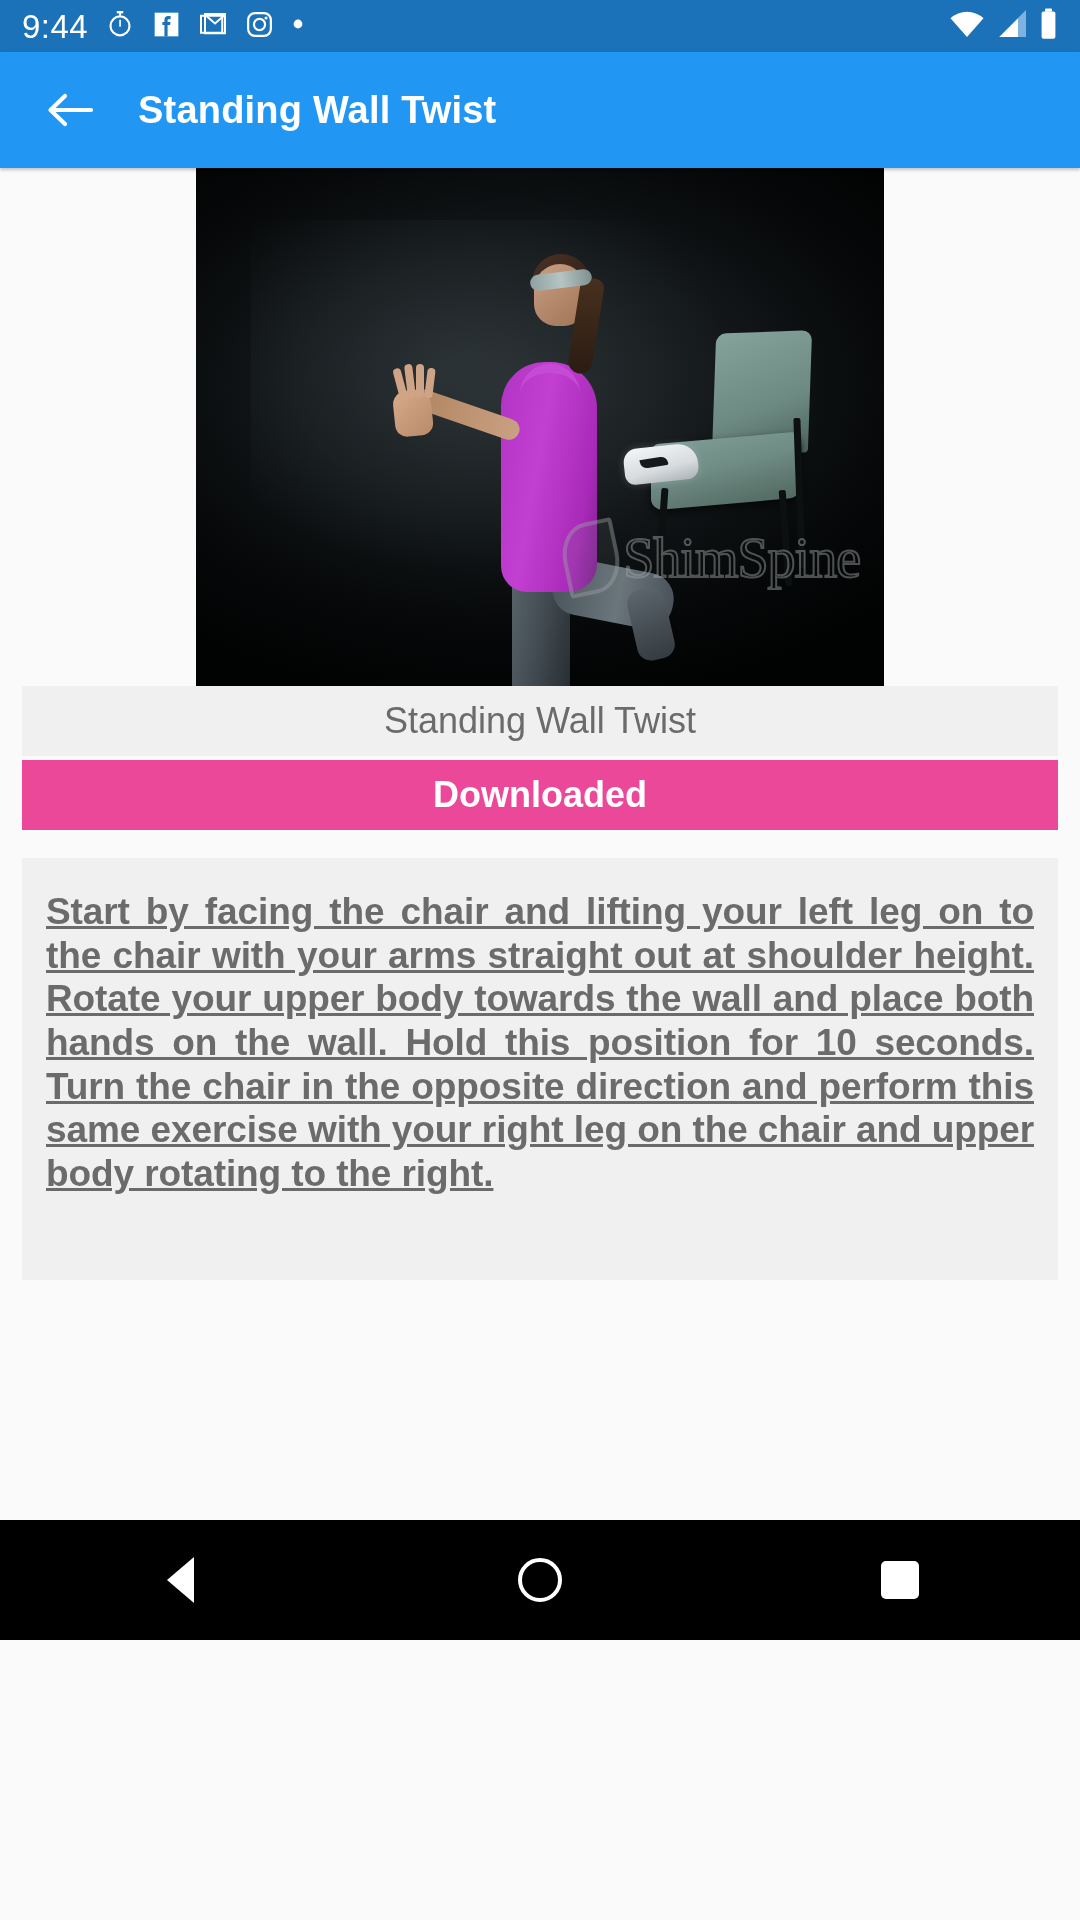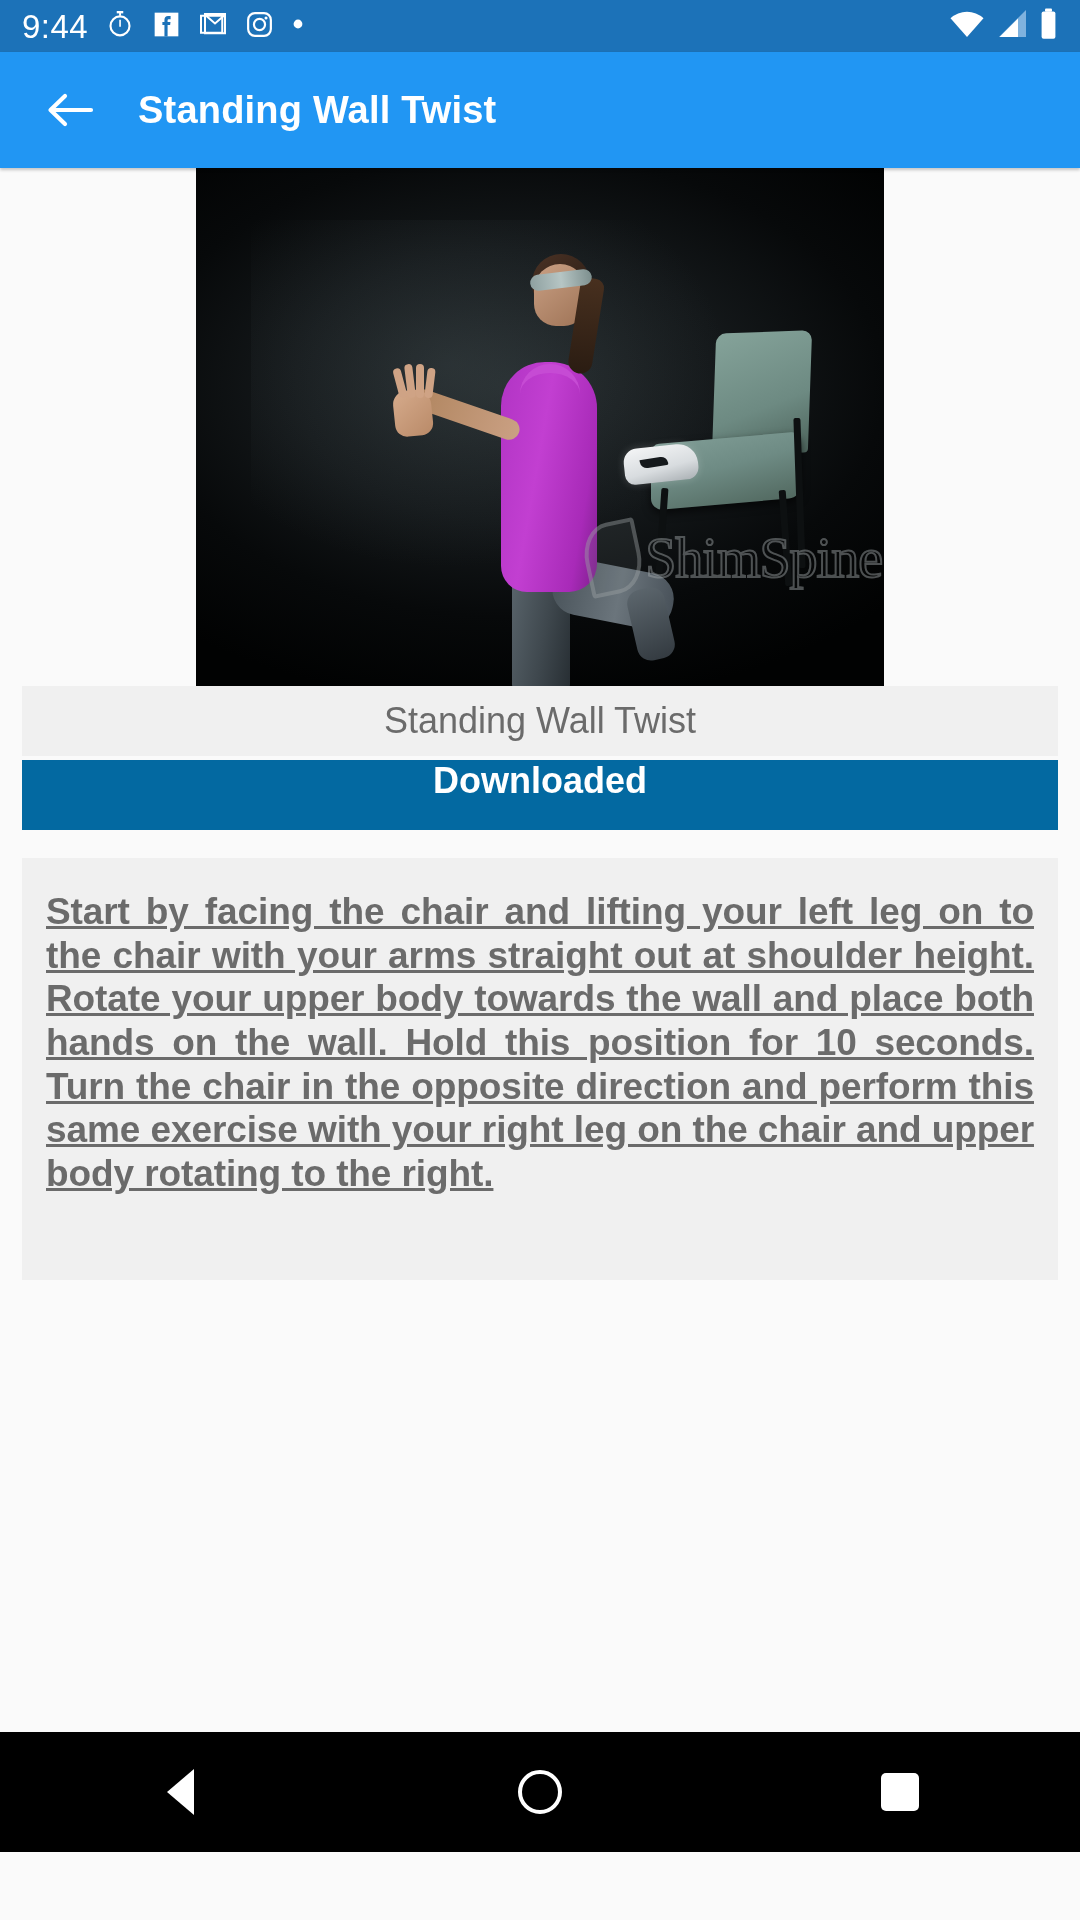--- a/index.html
+++ b/index.html
@@ -2,21 +2,21 @@
 <html><head>
 <meta charset="utf-8">
 <style>
   * { margin:0; padding:0; box-sizing:border-box; }
   html, body {
     width:1080px; height:1920px;
     background:#fafafa;
     font-family:"Liberation Sans", sans-serif;
     overflow:hidden;
   }
-  #app { position:relative; width:1080px; height:1852px; display:flex; flex-direction:column; }
+  #app { position:relative; width:1080px; height:1640px; display:flex; flex-direction:column; }
 
   
   .status-bar{
     height:52px; flex:0 0 52px;
     background:#1c72b8;
     display:flex; align-items:center;
     padding:0 22px;
     color:#ffffff;
   }
   .status-left{ display:flex; align-items:center; gap:17px; }
@@ -189,21 +189,21 @@
   }
   .swoosh{
     position:absolute; left:444px; top:290px;
     width:28px; height:9px;
     background:#15191c;
     border-radius:0 8px 2px 8px;
     transform:rotate(-9deg);
   }
   
   .watermark{
-    position:absolute; right:2px; bottom:92px;
+    position:absolute; right:24px; bottom:92px;
     display:flex; align-items:center; gap:4px;
     opacity:.46;
     pointer-events:none;
   }
   .wm-leaf{
     width:56px; height:72px;
     border:4px solid #9aa0a2;
     border-radius:50% 6% 50% 6%;
     transform:rotate(-12deg);
     background:rgba(120,128,132,.30);
@@ -225,23 +225,23 @@
     display:flex; align-items:center; justify-content:center;
   }
   .caption-text{
     color:#6b6b6b;
     font-size:36px;
     font-weight:400;
   }
   
   .download-btn{
     margin:4px 22px 0 22px;
-    background:#0369a1;
+    background:#ec4899;
     height:70px;
-    display:flex; align-items:flex-start; justify-content:center;
+    display:flex; align-items:center; justify-content:center;
     cursor:pointer;
   }
   .download-label{
     color:#ffffff;
     font-size:36px;
     font-weight:bold;
   }
   
   .desc-card{
     margin:28px 22px 0 22px;

